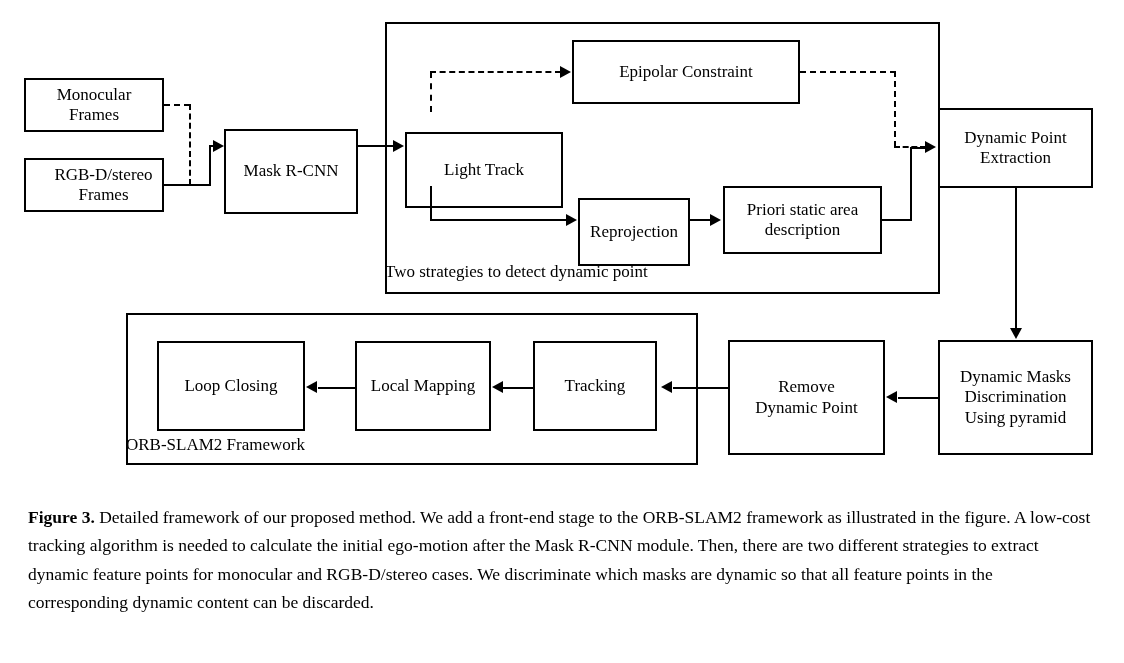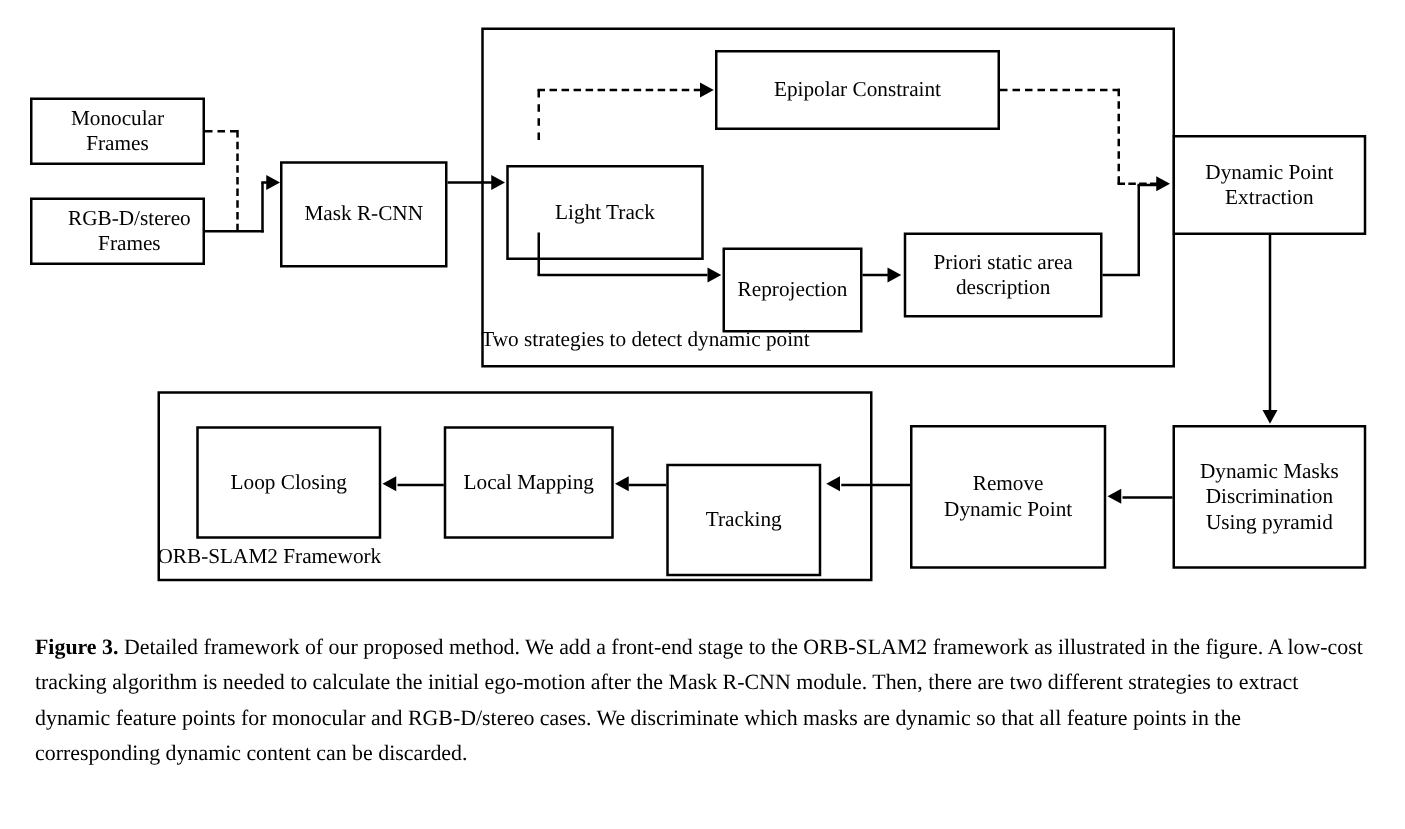--- a/index.html
+++ b/index.html
@@ -122,21 +122,21 @@
   <div class="box" style="left:938px; top:108px; width:155px; height:80px; white-space:pre-line;">Dynamic Point
 Extraction</div>
 
   <div class="box" style="left:938px; top:340px; width:155px; height:115px; white-space:pre-line;">Dynamic Masks
 Discrimination
 Using pyramid</div>
 
   <div class="box" style="left:728px; top:340px; width:157px; height:115px; white-space:pre-line;">Remove
 Dynamic Point</div>
 
-  <div class="box" style="left:533px; top:341px; width:124px; height:90px;margin-top:30px;">Tracking</div>
+  <div class="box" style="left:533px; top:341px; width:124px; height:90px;">Tracking</div>
 
   <div class="box" style="left:355px; top:341px; width:136px; height:90px;">Local Mapping</div>
 
   <div class="box" style="left:157px; top:341px; width:148px; height:90px;">Loop Closing</div>
 
   <div class="dash-h" style="left:164px; top:104px; width:26px;"></div>
   <div class="dash-v" style="left:189px; top:104px; height:81px;"></div>
 
   <div class="line h-line" style="left:164px; top:184px; width:47px;"></div>
   <div class="line v-line" style="left:209px; top:146px; height:40px;"></div>

